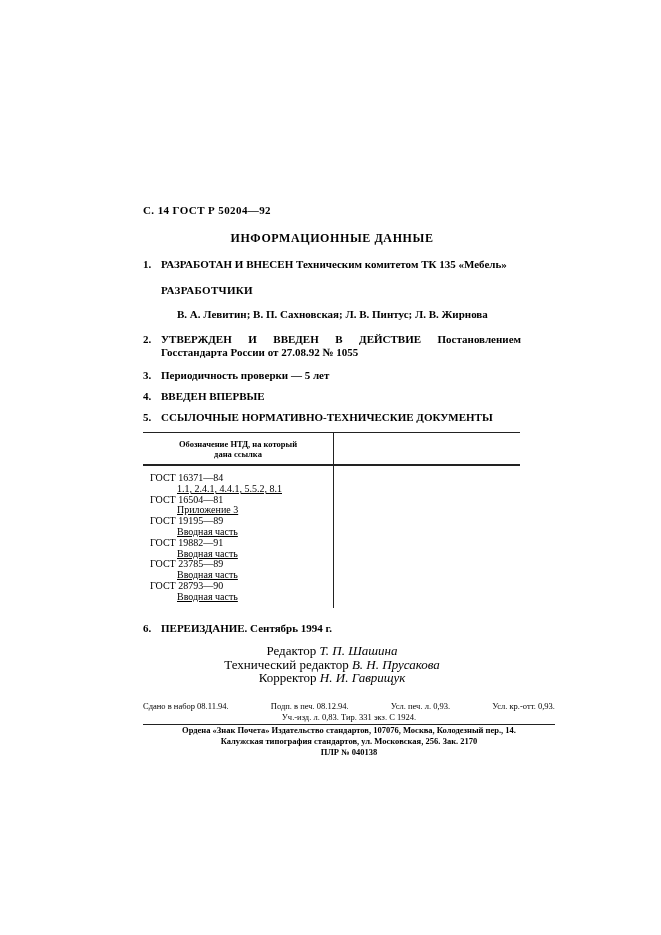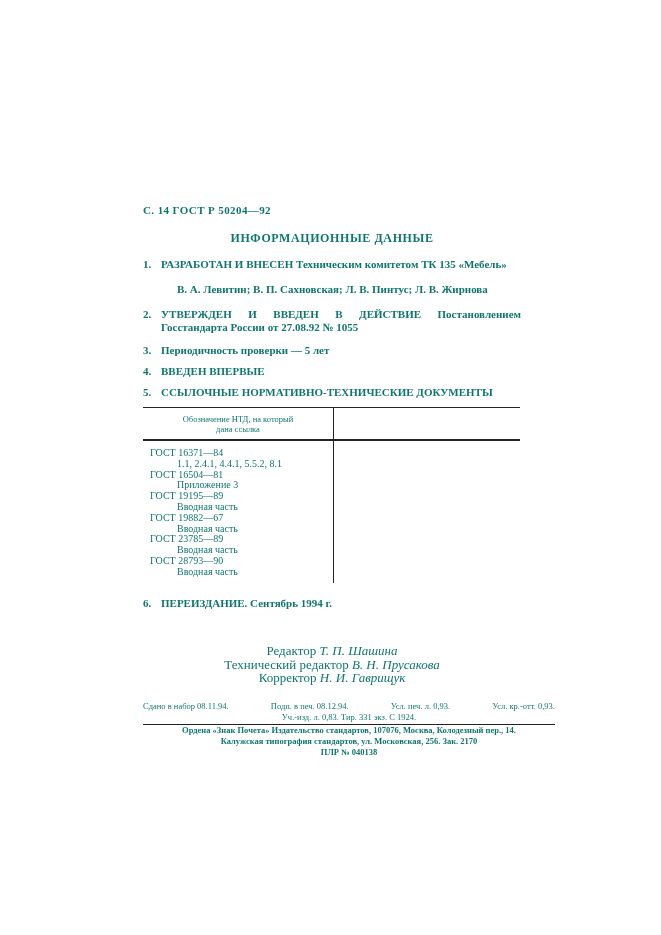--- a/index.html
+++ b/index.html
@@ -1,18 +1,18 @@
 <!DOCTYPE html>
 <html><head>
 <meta charset="utf-8">
 <style>
   html,body { margin:0; padding:0; background:#e8e8e8; }
   .page {
     position:relative; width:661px; height:935px; margin:0 auto;
-    background:#ffffff; color:#0f766e;
+    background:#ffffff; color:#000000;
     font-family:"Liberation Serif", "DejaVu Serif", serif;
     overflow:hidden;
   }
   .body-col { position:absolute; left:143px; top:204px; width:378px; }
 
   .page-header { font-size:11px; font-weight:bold; letter-spacing:.4px; }
   .doc-title   { margin-top:15px; text-align:center; font-size:12px; font-weight:bold; letter-spacing:.6px; }
 
   .item { display:flex; font-size:11px; line-height:13px; font-weight:bold; }
   .item .num { width:18px; flex:none; }
@@ -20,26 +20,26 @@
   .mt12 { margin-top:12px; } .mt10 { margin-top:10px; } .mt8 { margin-top:8px; } .mt14 { margin-top:14px; }
 
   .dev-heading { margin:13px 0 0 18px; font-size:11px; font-weight:bold; letter-spacing:.3px; }
   .devs { margin:12px 0 0 34px; width:344px; font-size:11px; line-height:13px; font-weight:bold; text-align:justify; }
 
   .reftable { position:relative; margin-top:8px; border-top:1.5px solid #222; width:377px; }
   .vline { position:absolute; left:190px; top:0; bottom:0; width:1px; background:#222; }
   .thead { display:flex; border-bottom:2px solid #222; }
   .thead .hcell { display:flex; align-items:center; justify-content:center;
                   min-height:31px; font-size:8.5px; line-height:10px; text-align:center; }
-  .hcell.c1 { width:190px; } .hcell.c1 .inner { max-width:120px; }
+  .hcell.c1 { width:190px;font-weight:bold; } .hcell.c1 .inner { max-width:120px; }
   .hcell.c2 { width:187px; }
   .tbody { padding:7px 0 5px; }
   .trow { display:flex; font-size:10px; line-height:10.8px;flex-direction:column; }
   .trow .c1 { width:183px; padding-left:7px; }
-  .trow .c2 { width:165px; padding-left:34px; }
+  .trow .c2 { width:165px; padding-left:34px;text-decoration:underline; }
 
   .credits { position:absolute; left:143px; top:644px; width:378px;
              text-align:center; font-size:13px; line-height:13.5px; }
   .credits .name { font-style:italic; }
 
   .imprint { position:absolute; left:143px; top:701px; width:412px; font-size:8.5px; line-height:10.5px; }
   .imprint-line1 { display:flex; justify-content:space-between; }
   .imprint-line2 { text-align:center; }
   .imprint-rule  { border-top:1.5px solid #222; margin-top:2px; }
   .imprint-bold  { text-align:center; font-weight:bold; }
@@ -56,20 +56,21 @@
     <div class="doc-title">ИНФОРМАЦИОННЫЕ ДАННЫЕ</div>
 
     <div class="item mt12">
       <span class="num">1.</span>
       <span class="txt">
         <span>РАЗРАБОТАН И ВНЕСЕН</span>
         <span>Техническим комитетом  ТК 135 «Мебель»</span>
       </span>
     </div>
 
+    <div class="dev-heading">РАЗРАБОТЧИКИ</div>
 
     <div class="devs">В. А. Левитин; В. П. Сахновская; Л. В. Пинтус; Л. В. Жирнова</div>
 
     <div class="item mt12">
       <span class="num">2.</span>
       <span class="txt">
         <span>УТВЕРЖДЕН И ВВЕДЕН  В ДЕЙСТВИЕ</span>
         <span>Постановлением Госстандарта России от 27.08.92 № 1055</span>
       </span>
     </div>
@@ -103,21 +104,21 @@
         </div>
         <div class="trow">
           <span class="c1">ГОСТ 16504—81</span>
           <span class="c2">Приложение 3</span>
         </div>
         <div class="trow">
           <span class="c1">ГОСТ 19195—89</span>
           <span class="c2">Вводная часть</span>
         </div>
         <div class="trow">
-          <span class="c1">ГОСТ 19882—67</span>
+          <span class="c1">ГОСТ 19882—91</span>
           <span class="c2">Вводная часть</span>
         </div>
         <div class="trow">
           <span class="c1">ГОСТ 23785—89</span>
           <span class="c2">Вводная часть</span>
         </div>
         <div class="trow">
           <span class="c1">ГОСТ 28793—90</span>
           <span class="c2">Вводная часть</span>
         </div>

